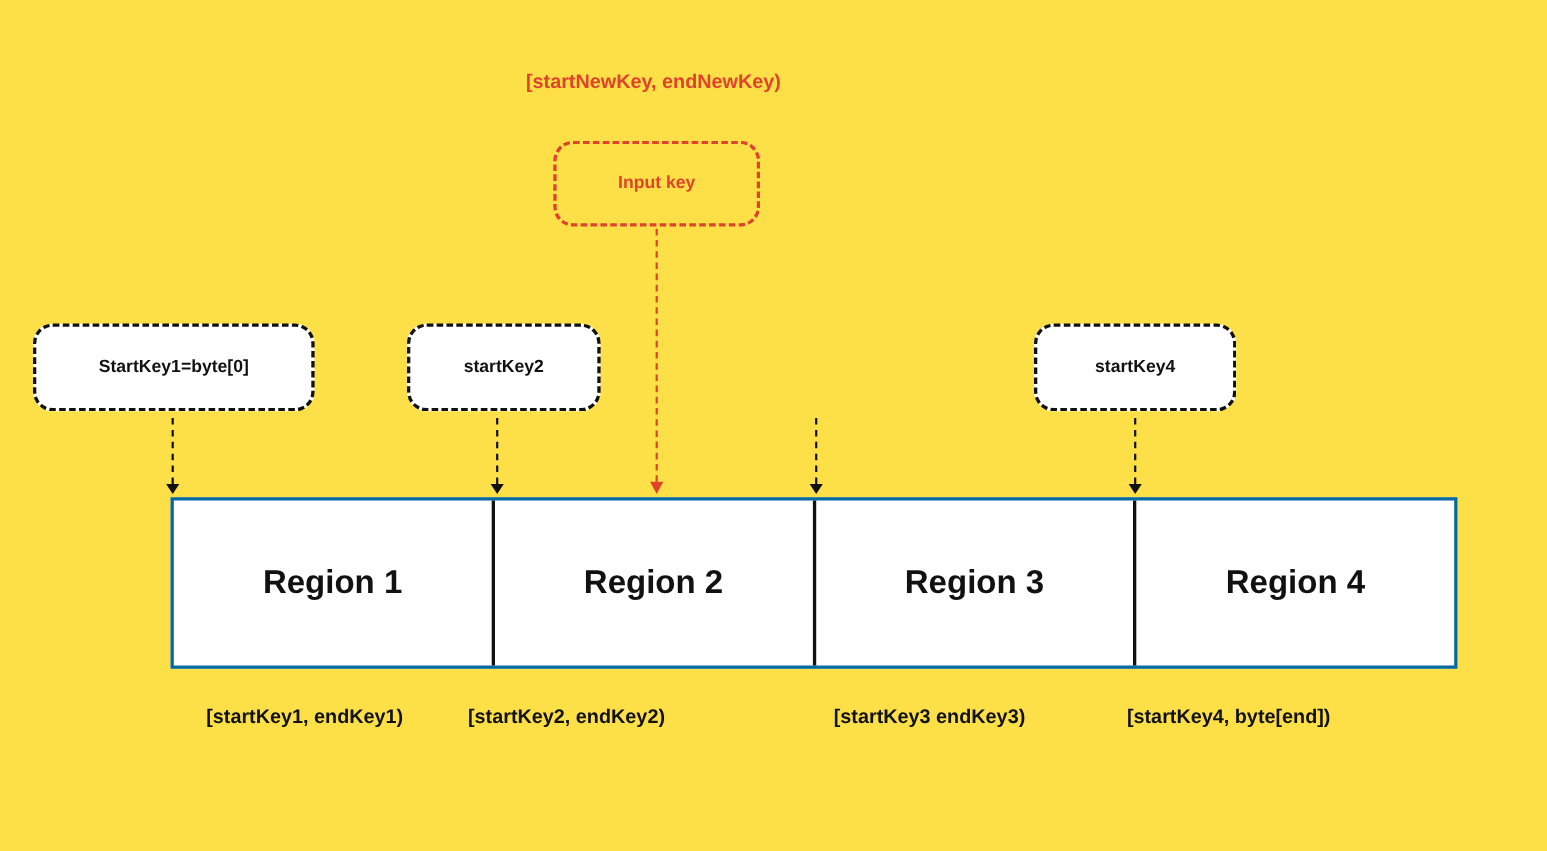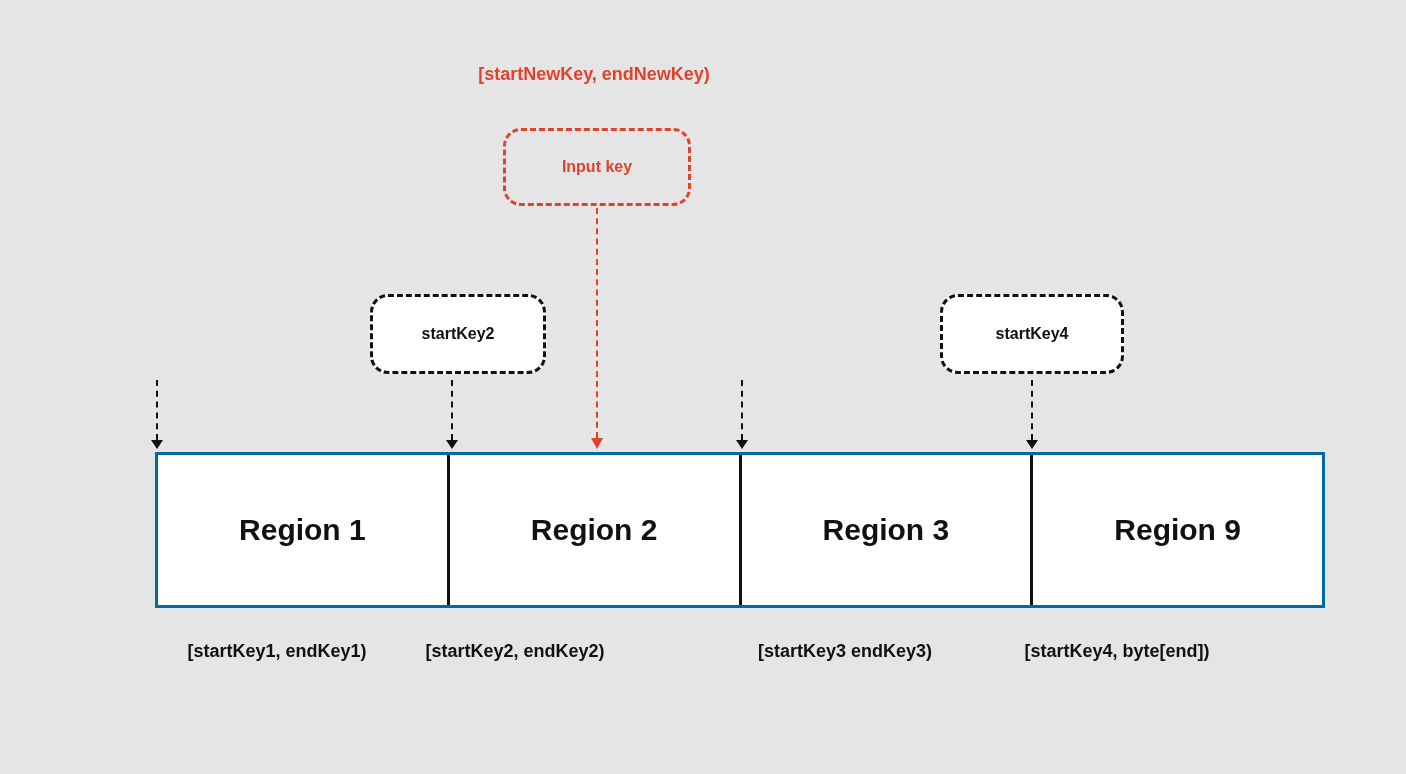--- a/index.html
+++ b/index.html
@@ -5,21 +5,21 @@
   * { margin: 0; padding: 0; box-sizing: border-box; }
   html, body { background: #ffffff; }
   body {
     font-family: "Liberation Sans", "DejaVu Sans", sans-serif;
     color: #111111;
   }
   .canvas {
     position: relative;
     width: 1406px;
     height: 774px;
-    background: #e5e5e5;
+    background: #fde047;
     overflow: hidden;
   }
 
   
   .range-title {
     position: absolute;
     top: 64px;
     left: 594px;
     transform: translateX(-50%);
     font-size: 18px;
@@ -143,20 +143,23 @@
 
   <div class="input-key-box">
     <span class="lbl">Input key</span>
   </div>
 
   <div class="v-arrow red ared">
     <div class="line"></div>
     <div class="head"></div>
   </div>
 
+  <div class="key-box b1">
+    <span class="lbl">StartKey1=byte[0]</span>
+  </div>
   <div class="key-box b2">
     <span class="lbl">startKey2</span>
   </div>
   <div class="key-box b4">
     <span class="lbl">startKey4</span>
   </div>
 
   <div class="v-arrow black a1">
     <div class="line"></div>
     <div class="head"></div>
@@ -178,21 +181,21 @@
     <div class="region-cell">
       <span class="name">Region 1</span>
     </div>
     <div class="region-cell">
       <span class="name">Region 2</span>
     </div>
     <div class="region-cell">
       <span class="name">Region 3</span>
     </div>
     <div class="region-cell">
-      <span class="name">Region 9</span>
+      <span class="name">Region 4</span>
     </div>
   </div>
 
   <div class="range-label r1">[startKey1, endKey1)</div>
   <div class="range-label r2">[startKey2, endKey2)</div>
   <div class="range-label r3">[startKey3 endKey3)</div>
   <div class="range-label r4">[startKey4, byte[end])</div>
 
 </div>
 

